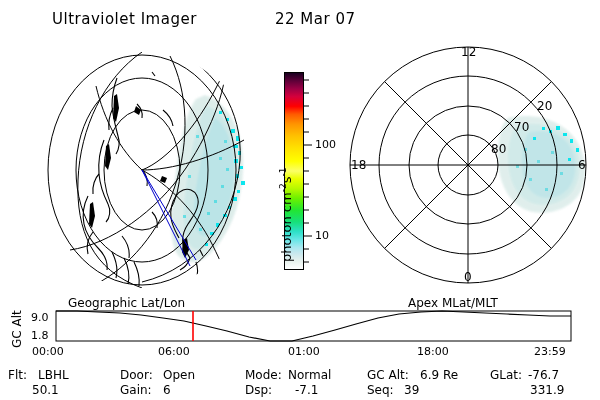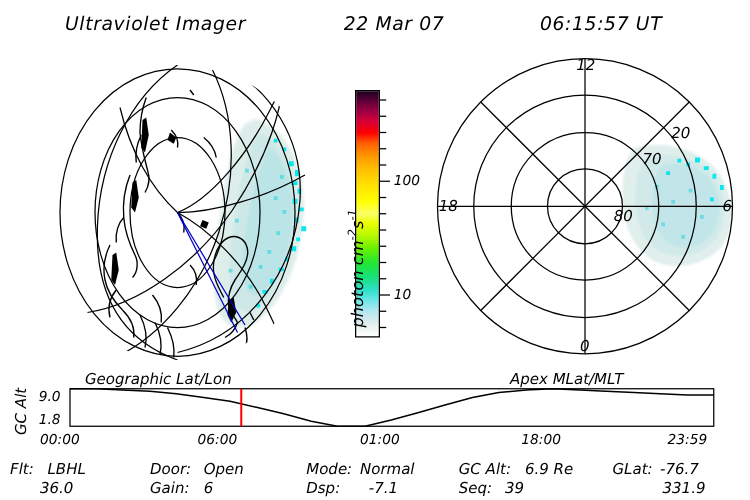--- a/index.html
+++ b/index.html
@@ -1,18 +1,18 @@
 <!DOCTYPE html>
 <html><head>
 <meta charset="utf-8">
 <style>
   html,body{margin:0;padding:0;background:#ffffff;}
   body{width:600px;height:400px;overflow:hidden;
        font-family:"DejaVu Sans",sans-serif;color:#000;}
-  #root{position:relative;width:600px;height:400px;background:#fff;font-style:italic;}
+  #root{position:relative;width:600px;height:400px;background:#fff;}
 
   .t{position:absolute;white-space:pre;color:#000;}
   .hdr{font-size:15px;letter-spacing:.5px;}
   .small{font-size:12px;}
   .tick{font-size:11px;}
   .polarlab{font-size:12px;}
 
   svg{display:block;}
   .svgabs{position:absolute;left:0;top:0;overflow:visible;}
 
@@ -33,21 +33,20 @@
           font-size:12px;white-space:nowrap;}
   sup{font-size:.7em;}
 </style>
 </head>
 <body>
 
 <div id="root">
 
   <div class="t hdr" style="left:52px;top:10px;">Ultraviolet Imager</div>
   <div class="t hdr" style="left:275px;top:10px;">22 Mar 07</div>
-  <div class="t hdr" style="left:432px;top:10px;">06:15:57 UT</div>
 
   <svg class="svgabs" width="600" height="400" aria-hidden="true">
     <defs>
       <clipPath id="leftdisk">
         <circle cx="142" cy="170" r="118"></circle>
       </clipPath>
       <clipPath id="rightdisk">
         <circle cx="468" cy="165" r="118"></circle>
       </clipPath>
       <filter id="soft">
@@ -209,21 +208,21 @@
     </g>
   </svg>
 
   <div class="t polarlab" style="left:461px;top:45px;">12</div>
   <div class="t polarlab" style="left:351px;top:158px;">18</div>
   <div class="t polarlab" style="left:578px;top:158px;">6</div>
   <div class="t polarlab" style="left:464px;top:270px;">0</div>
 
   <div class="t polarlab" style="left:537px;top:99px;">20</div>
   <div class="t polarlab" style="left:514px;top:120px;">70</div>
-  <div class="t polarlab" style="left:491px;top:142px;margin-top:24px;">80</div>
+  <div class="t polarlab" style="left:491px;top:142px;">80</div>
 
   <div class="cbwrap" style="left:284px;top:72px;width:20px;height:198px;">
     <div class="cbgrad"></div>
   </div>
   <svg class="svgabs" width="600" height="400" aria-hidden="true">
     <g stroke="#000" stroke-width="1">
       <line x1="304" y1="80" x2="309" y2="80"></line>
       <line x1="304" y1="93" x2="309" y2="93"></line>
       <line x1="304" y1="106" x2="309" y2="106"></line>
       <line x1="304" y1="119" x2="309" y2="119"></line>
@@ -276,21 +275,21 @@
     <div class="t small" style="left:120px;top:368px;">Door:</div>
     <div class="t small" style="left:163px;top:368px;">Open</div>
     <div class="t small" style="left:245px;top:368px;">Mode:</div>
     <div class="t small" style="left:288px;top:368px;">Normal</div>
     <div class="t small" style="left:367px;top:368px;">GC Alt:</div>
     <div class="t small" style="left:420px;top:368px;">6.9 Re</div>
     <div class="t small" style="left:490px;top:368px;">GLat:</div>
     <div class="t small" style="left:528px;top:368px;">-76.7</div>
 
     <div class="t small" style="left:8px;top:383px;margin-top:20px;">IP:</div>
-    <div class="t small" style="left:32px;top:383px;">36.0</div>
+    <div class="t small" style="left:32px;top:383px;">50.1</div>
     <div class="t small" style="left:120px;top:383px;">Gain:</div>
     <div class="t small" style="left:163px;top:383px;">6</div>
     <div class="t small" style="left:245px;top:383px;">Dsp:</div>
     <div class="t small" style="left:295px;top:383px;">-7.1</div>
     <div class="t small" style="left:367px;top:383px;">Seq:</div>
     <div class="t small" style="left:404px;top:383px;">39</div>
     <div class="t small" style="left:490px;top:383px;margin-top:37px;">GLon:</div>
     <div class="t small" style="left:530px;top:383px;">331.9</div>
   </div>
 

